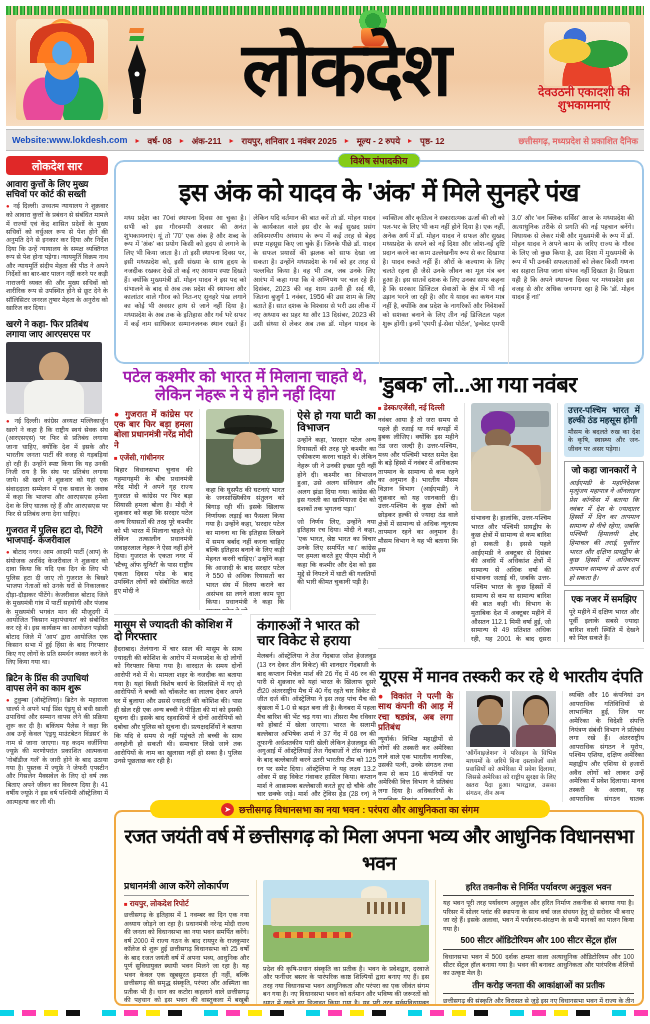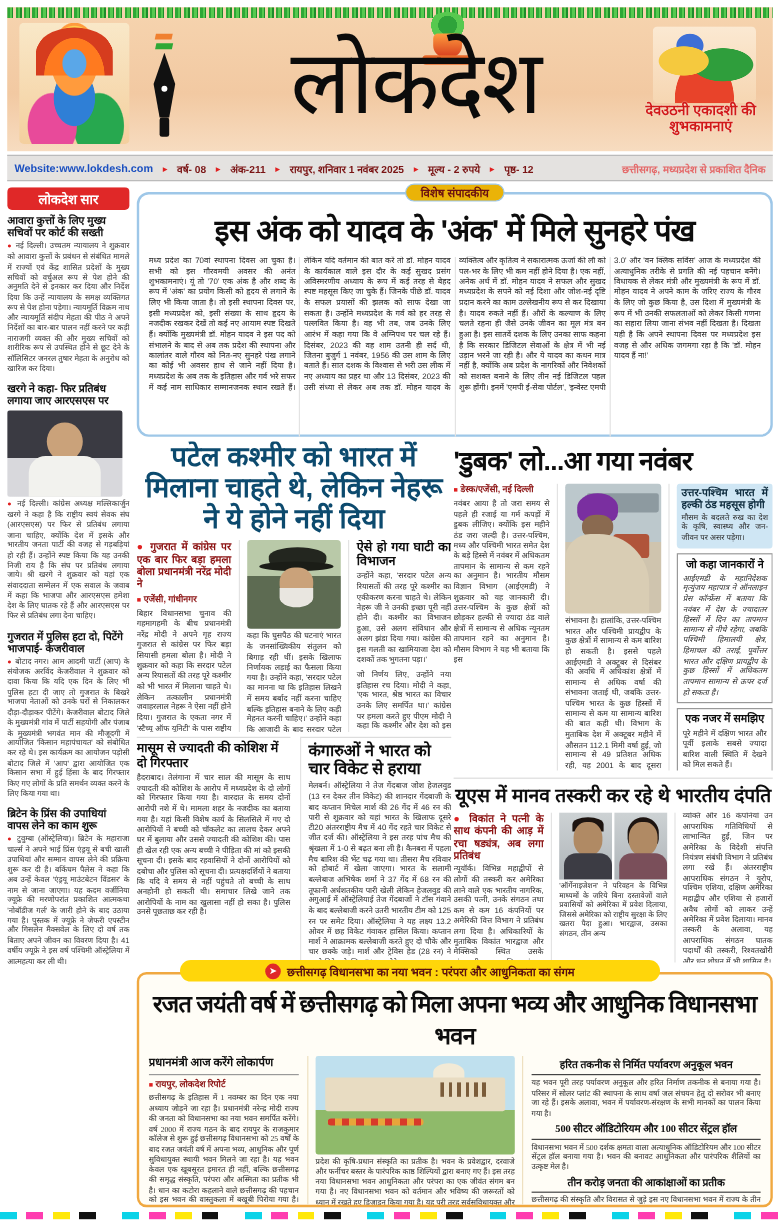--- a/index.html
+++ b/index.html
@@ -15,21 +15,21 @@
     background:radial-gradient(circle at 50% 18%,#ffd24d 0 16%,rgba(0,0,0,0) 17%),
                radial-gradient(ellipse at 50% 30%,#ff9b3d 0 30%,rgba(0,0,0,0) 31%),
                radial-gradient(ellipse at 50% 62%,#2f7fd6 0 26%,rgba(0,0,0,0) 27%),
                radial-gradient(ellipse at 30% 85%,#e84a9a 0 22%,rgba(0,0,0,0) 23%),
                radial-gradient(ellipse at 72% 85%,#27a84f 0 22%,rgba(0,0,0,0) 23%),
                linear-gradient(180deg,#f9e8c8,#f4cf9e); }
   #vishnu .halo { position:absolute; left:14px; top:4px; width:64px; height:40px; border-radius:50% 50% 0 0; background:radial-gradient(ellipse at 50% 100%,#ff7a1f 0 55%,#d63c1e 56% 80%,rgba(0,0,0,0) 81%); }
   #vishnu .face { position:absolute; left:36px; top:22px; width:20px; height:24px; border-radius:50%; background:#5aa7e8; }
   #penflag { position:absolute; left:118px; top:22px; width:26px; height:88px; }
   #lok-title { position:absolute; left:150px; top:12px; width:380px; height:106px; text-align:center;
-    font-size:74px; font-weight:normal; color:#0b0b0b; line-height:104px; letter-spacing:-2px; z-index:2;
+    font-size:74px; font-weight:bold; color:#0b0b0b; line-height:104px; letter-spacing:-2px; z-index:2;
     font-family:"Liberation Serif","DejaVu Serif",serif; }
   #kalash { position:absolute; left:338px; top:4px; width:58px; height:52px; z-index:1; }
   #kalash .leaves { position:absolute; left:13px; top:0; width:32px; height:22px; border-radius:50%; background:radial-gradient(circle,#2fa33a 0 40%,#57c94f 41% 70%,rgba(0,0,0,0) 71%); }
   #kalash .pot { position:absolute; left:17px; top:18px; width:24px; height:20px; border-radius:4px 4px 10px 10px; background:linear-gradient(180deg,#ff9b3d,#d63c1e); }
   #kalash .base { position:absolute; left:8px; top:36px; width:42px; height:8px; border-radius:3px; background:#e8692a; }
   #krishna { right:14px; left:auto; top:16px; width:86px; height:64px; border-radius:4px;
     background:radial-gradient(ellipse at 30% 45%,#f5c93e 0 24%,rgba(0,0,0,0) 25%),
                radial-gradient(ellipse at 36% 25%,#3d6fd6 0 14%,rgba(0,0,0,0) 15%),
                radial-gradient(ellipse at 68% 50%,#2f9e3c 0 30%,rgba(0,0,0,0) 31%),
                radial-gradient(ellipse at 50% 95%,#e8432a 0 40%,rgba(0,0,0,0) 41%),
@@ -50,21 +50,21 @@
   .sb-head { font-weight:bold; font-size:8.8px; line-height:1.15; color:#111; margin-bottom:3px; }
   .sb-body { font-size:6.4px; line-height:1.32; color:#333; text-align:justify; }
   .sb-body .dot { color:#e02020; font-size:6px; }
   .sb-photo { width:96px; height:72px; margin:2px 0 3px 0; border-radius:2px; }
   #kharge-photo { position:relative; background:linear-gradient(180deg,#3a3a42 0 55%,#d8d8dc 55% 100%); }
   #kharge-photo .head { position:absolute; left:33px; top:10px; width:30px; height:32px; border-radius:50%; background:#caa27a; }
   #kharge-photo .body2 { position:absolute; left:18px; top:38px; width:60px; height:34px; border-radius:14px 14px 0 0; background:#f2f2ee; }
 
   
   #editorial { position:absolute; left:114px; top:160px; width:530px; height:204px; border:2px solid #9ec7e8; border-radius:10px; background:#fff; }
-  #editorial-label { position:absolute; left:50%; transform:translateX(-50%); top:-9px; background:#eab308; border:1.5px solid #9ec7e8; border-radius:9px; padding:0 12px; font-size:9.5px; font-weight:bold; color:#6b1111; }
+  #editorial-label { position:absolute; left:50%; transform:translateX(-50%); top:-9px; background:#84cc16; border:1.5px solid #9ec7e8; border-radius:9px; padding:0 12px; font-size:9.5px; font-weight:bold; color:#6b1111; }
   #editorial-headline { text-align:center; font-size:25px; font-weight:bold; color:#0d0d0d; margin-top:12px; letter-spacing:-0.5px; }
   #editorial-content { display:flex; margin:6px 8px 0 8px; gap:7px; height:150px; overflow:hidden; }
   #editor-photo-wrap { width:80px; flex:none; text-align:center; }
   #editor-photo { position:relative; width:78px; height:92px; background:linear-gradient(180deg,#6e5a54 0 8%,#8a6a5e 8% 100%); border-radius:2px; overflow:hidden; }
   #editor-photo .head { position:absolute; left:22px; top:14px; width:34px; height:40px; border-radius:45%; background:#a9795c; }
   #editor-photo .hair { position:absolute; left:22px; top:8px; width:34px; height:16px; border-radius:50% 50% 0 0; background:#17100d; }
   #editor-photo .shirt { position:absolute; left:8px; top:52px; width:62px; height:40px; border-radius:16px 16px 0 0; background:#2a2326; }
   .redrule { height:2px; background:#e02828; margin:3px 6px; }
   #editor-name { font-weight:bold; font-size:9.5px; color:#111; }
   #editor-role { font-size:8px; color:#222; }
@@ -74,21 +74,21 @@
   .story-cols { display:flex; gap:6px; overflow:hidden; }
   .scol { flex:1; font-size:6.5px; line-height:1.33; text-align:justify; color:#2b2b2b; min-width:0; }
   .scol + .scol { border-left:1px solid #e3e3e3; padding-left:6px; }
   .subhead-red { color:#8c1212; font-weight:bold; font-size:8.6px; line-height:1.2; margin-bottom:3px; }
   .subhead-red .dot { color:#e02020; }
   .byline { color:#8c1212; font-weight:bold; font-size:7.4px; margin-bottom:3px; }
   .byline .sq { color:#e02020; font-size:6px; }
 
   
   #patel { position:absolute; left:114px; top:368px; width:262px; height:242px; overflow:hidden; }
-  #patel-headline { font-size:23px; line-height:1.12; font-weight:bold; color:#0c4a6e; text-align:center; margin-bottom:5px; }
+  #patel-headline { font-size:16px; line-height:1.12; font-weight:bold; color:#a21caf; text-align:center; margin-bottom:5px; }
   #modi-photo { position:relative; width:100%; height:74px; border-radius:3px; background:linear-gradient(180deg,#b9c9a8 0 40%,#5d6b52 40% 100%); margin-bottom:3px; overflow:hidden; }
   #modi-photo .hat { position:absolute; left:18px; top:6px; width:48px; height:16px; border-radius:50% 50% 6px 6px; background:#23261f; }
   #modi-photo .brim { position:absolute; left:10px; top:18px; width:62px; height:8px; border-radius:50%; background:#1b1d17; }
   #modi-photo .face { position:absolute; left:27px; top:23px; width:28px; height:26px; border-radius:45%; background:#caa27a; }
   #modi-photo .beard { position:absolute; left:27px; top:40px; width:28px; height:16px; border-radius:0 0 50% 50%; background:#e9e6e0; }
   #valley-box-title { font-weight:bold; font-size:10.5px; line-height:1.15; color:#0d0d0d; margin-bottom:3px; }
   .boxed-note { font-size:6.5px; }
 
   
   #dubak { position:absolute; left:378px; top:368px; width:266px; height:274px; overflow:hidden; }
@@ -107,36 +107,36 @@
 
   
   #masoom { position:absolute; left:114px; top:614px; width:128px; height:188px; overflow:hidden; border-top:1px solid #ddd; padding-top:3px; }
   #masoom-headline { font-weight:bold; font-size:10.5px; line-height:1.15; color:#0d0d0d; margin-bottom:3px; }
   #masoom-body { font-size:6.5px; line-height:1.33; text-align:justify; color:#2b2b2b; }
   #cricket { position:absolute; left:250px; top:614px; width:126px; height:188px; overflow:hidden; border-top:1px solid #ddd; border-left:1px solid #e3e3e3; padding:3px 0 0 6px; }
   #cricket-headline { font-weight:bold; font-size:13.5px; line-height:1.12; color:#0d0d0d; margin-bottom:4px; }
   #cricket-body { font-size:6.5px; line-height:1.33; text-align:justify; color:#2b2b2b; }
 
   
-  #usa { position:absolute; left:378px; top:648px; width:266px; height:154px; overflow:hidden; border-top:1px solid #ddd; padding-top:2px; }
+  #usa { position:absolute; left:378px; top:648px; width:266px; height:154px; overflow:hidden; border-top:1px solid #ddd; padding-top:16px; }
   #usa-headline { font-size:16px; font-weight:bold; color:#0d0d0d; text-align:center; margin-bottom:4px; }
   #mugshots { display:flex; gap:2px; margin-bottom:2px; }
   .mug { position:relative; width:48px; height:56px; background:linear-gradient(180deg,#cdd2d4,#aeb4b8); overflow:hidden; }
   .mug .head { position:absolute; left:12px; top:8px; width:24px; height:28px; border-radius:45%; background:#b08a64; }
   .mug .hair { position:absolute; left:11px; top:4px; width:26px; height:12px; border-radius:50% 50% 0 0; background:#1d1410; }
   .mug .torso { position:absolute; left:4px; top:34px; width:40px; height:22px; border-radius:10px 10px 0 0; background:#3c3c44; }
   .mug.female .hair { height:26px; border-radius:50% 50% 30% 30%; }
   .mug.female .torso { background:#7a4f5a; }
   #usa-caption { font-size:6.2px; line-height:1.3; text-align:justify; color:#2b2b2b; }
 
   
   #assembly-banner { position:absolute; left:150px; top:800px; width:400px; height:18px; background:#ffd60a; border-radius:9px; display:flex; align-items:center; justify-content:center; gap:5px; z-index:3; }
   #assembly-banner .tg { width:13px; height:13px; border-radius:50%; background:#e02828; color:#fff; font-size:8px; line-height:13px; text-align:center; }
   #assembly-banner .txt { font-weight:bold; font-size:9.5px; color:#5a0f0f; }
-  #assembly { position:absolute; left:114px; top:810px; width:530px; height:196px; border:2px solid #f0a840; border-radius:8px; background:#fffdf6; padding:10px 8px 4px 8px; overflow:hidden;font-family:Liberation Serif, serif; }
+  #assembly { position:absolute; left:114px; top:810px; width:530px; height:196px; border:2px solid #f0a840; border-radius:8px; background:#fffdf6; padding:10px 8px 4px 8px; overflow:hidden; }
   #assembly-headline { text-align:center; font-size:19.5px; font-weight:bold; color:#0d0d0d; letter-spacing:-0.5px; margin-bottom:4px; }
   #assembly-cols { display:flex; gap:7px; height:150px; overflow:hidden; }
   .acol { font-size:6.4px; line-height:1.32; text-align:justify; color:#2b2b2b; min-width:0; }
   #acol1 { width:125px; flex:none; }
   #acol2 { width:180px; flex:none; border-left:1px solid #eee0c0; border-right:1px solid #eee0c0; padding:0 6px; }
   #acol3 { flex:1; }
   #pm-sub { font-weight:bold; font-size:9.5px; color:#111; border-bottom:1px solid #999; padding-bottom:2px; margin-bottom:3px; }
   #building-photo { position:relative; width:100%; height:82px; background:linear-gradient(180deg,#bfe0ee 0 55%,#8fba6a 55% 100%); border-radius:2px; overflow:hidden; margin-bottom:3px; }
   #building-photo .bld { position:absolute; left:8px; top:18px; width:150px; height:28px; background:#e8dcc2; border-radius:2px; }
   #building-photo .dome { position:absolute; left:98px; top:6px; width:26px; height:16px; border-radius:50% 50% 0 0; background:#f2ead6; }

